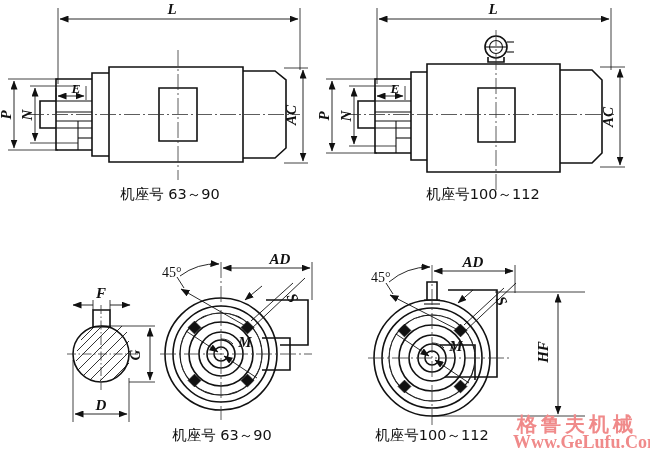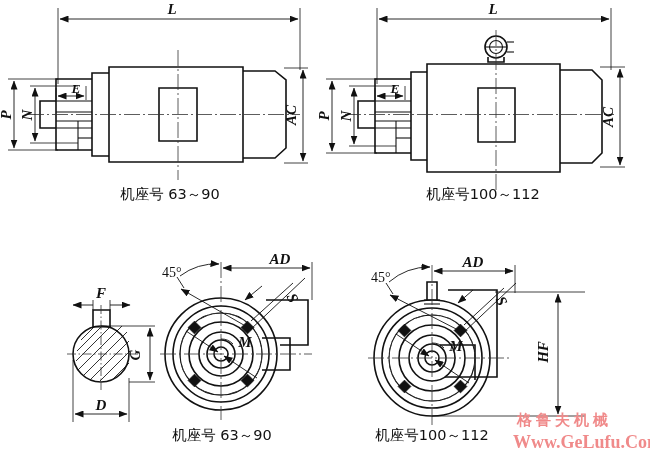--- a/index.html
+++ b/index.html
@@ -56,21 +56,21 @@
   .caption {
     font-family: "DejaVu Sans", sans-serif;
     font-size: 14.5px;
     fill: #111111;
     font-weight: 500;
   }
   .watermark-cn {
     position: absolute;
     font-family: "DejaVu Sans", sans-serif;
     font-weight: 700;
-    font-size: 15px;
+    font-size: 20px;
     color: #f08a8a;
     letter-spacing: 4px;
     white-space: nowrap;
   }
   .watermark-url {
     position: absolute;
     font-family: "Liberation Serif", serif;
     font-weight: 700;
     font-size: 18px;
     color: #f08a8a;

